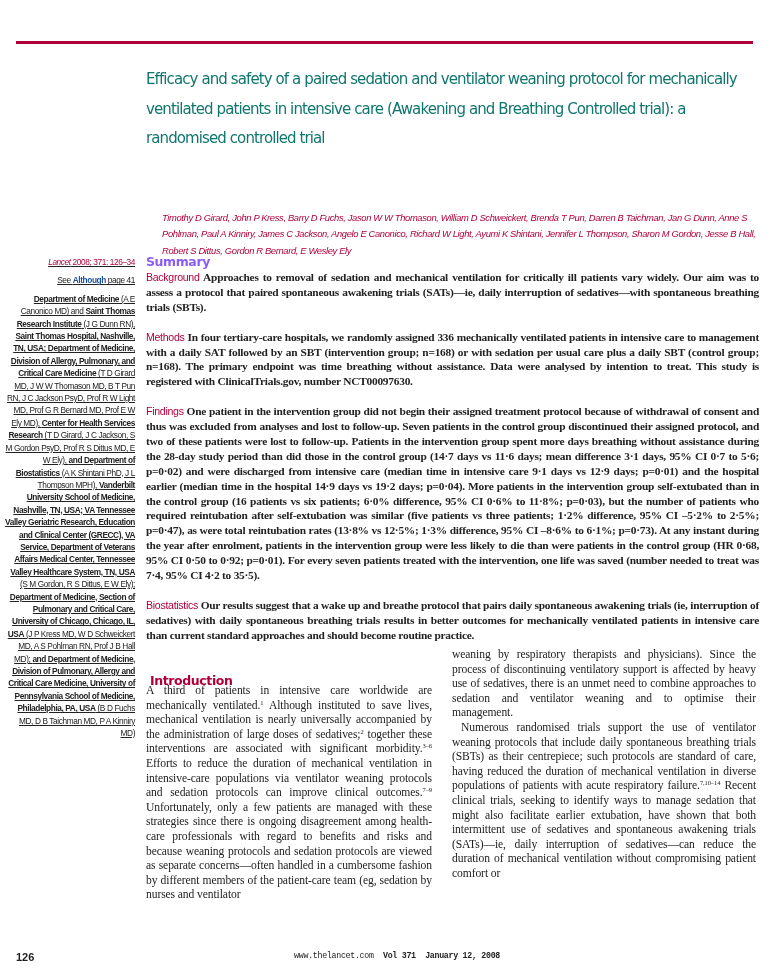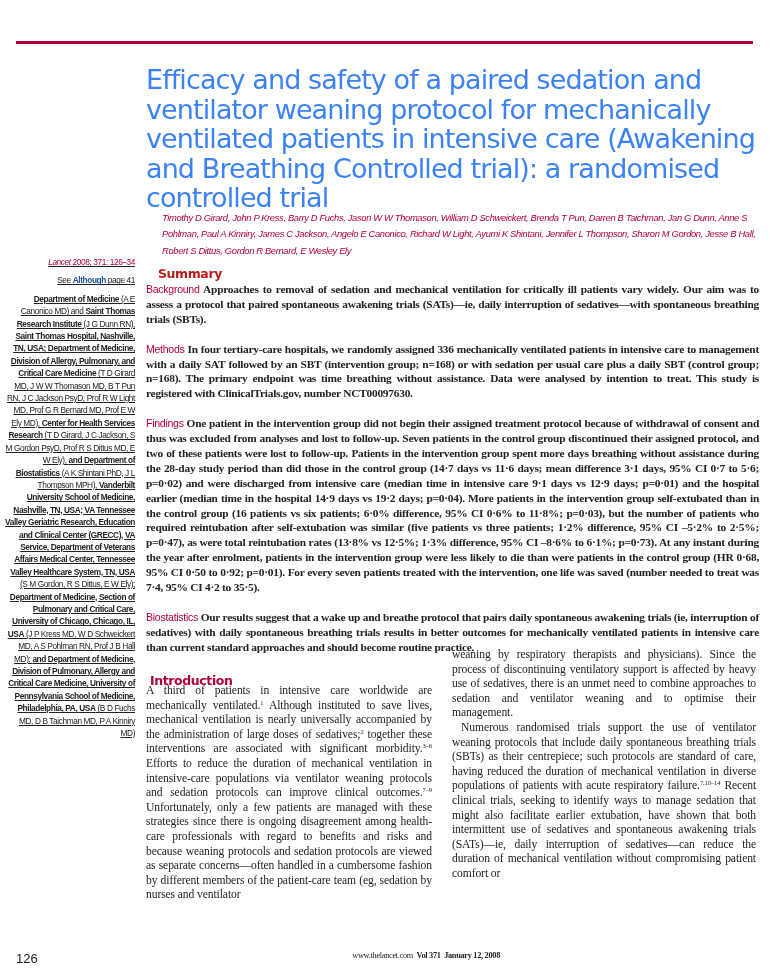--- a/index.html
+++ b/index.html
@@ -1,48 +1,48 @@
 <!DOCTYPE html>
 <html><head>
 <meta charset="utf-8">
 <style>
   html, body { margin: 0; padding: 0; background: #ffffff; }
   body { width: 772px; height: 977px; position: relative; overflow: hidden; color: #1a1a1a; }
   .top-rule { position: absolute; left: 16px; top: 41px; width: 487px; height: 3px; background: #b0003a; }
   .title { position: absolute; left: 146px; top: 65px; width: 610px; margin: 0;
-    font-family: "DejaVu Sans", sans-serif; font-weight: normal; font-size: 27px; line-height: 29.5px;
-    letter-spacing: -0.9px; color: #3b82f6; }
+    font-family: "DejaVu Sans", sans-serif; font-weight: normal; font-size: 15px; line-height: 29.5px;
+    letter-spacing: -0.9px; color: #0f766e; }
   .authors { position: absolute; left: 146px; top: 194px; width: 620px; margin: 16px;
     font-family: "Liberation Sans", sans-serif; font-style: italic; font-size: 9.4px; line-height: 16.3px;
     letter-spacing: -0.35px; color: #b0003a; }
-  .summary-h { position: absolute; left: 146px; top: 254px; margin: 12px;
-    font-family: "DejaVu Sans", sans-serif; font-size: 12.5px; font-weight: bold; color: #b91c1c; letter-spacing: -0.4px; }
+  .summary-h { position: absolute; left: 146px; top: 254px; margin: 0;
+    font-family: "DejaVu Sans", sans-serif; font-size: 12.5px; font-weight: bold; color: #8b5cf6; letter-spacing: -0.4px; }
   .abstract { position: absolute; left: 146px; top: 270px; width: 613px;
     font-family: "Liberation Serif", serif; font-weight: bold; font-size: 11.4px; line-height: 14.9px;
-    text-align: justify; letter-spacing: -0.25px; color: #222; margin-top: 12px; }
+    text-align: justify; letter-spacing: -0.25px; color: #222; }
   .abstract p { margin: 0 0 14.9px 0; }
   .abstract .lbl { font-family: "Liberation Sans", sans-serif; font-weight: normal; color: #b0003a; font-size: 10.6px; letter-spacing: -0.3px; }
   .sidebar { position: absolute; left: 4px; top: 256px; width: 131px; text-align: right;
     font-family: "Liberation Sans", sans-serif; font-size: 8.3px; line-height: 12.4px; letter-spacing: -0.4px; color: #222; text-decoration: underline; }
   .sidebar .cite { color: #b0003a; margin-bottom: 6px; }
   .sidebar .cite i { font-style: italic; }
   .sidebar .see { margin-bottom: 6px; }
   .sidebar .see .link { color: #1a4f9c; font-weight: bold; }
   .sidebar .affil b { font-weight: bold; }
   .intro-h { position: absolute; left: 146px; top: 669px; margin: 4px;
     font-family: "DejaVu Sans", sans-serif; font-size: 12.5px; font-weight: bold; color: #b0003a; letter-spacing: -0.4px; }
   .col { position: absolute; font-family: "Liberation Serif", serif; font-size: 11.6px; line-height: 14.6px;
     text-align: justify; letter-spacing: -0.1px; color: #222; }
   .col p { margin: 0; }
   .col p + p { text-indent: 9px; }
   .col1 { left: 146px; top: 684px; width: 286px; }
   .col2 { left: 452px; top: 648px; width: 304px; }
   sup { font-size: 6.5px; line-height: 0; vertical-align: 4px; }
-  .footer-left { position: absolute; left: 16px; top: 951px; font-family: "Liberation Sans", sans-serif; font-size: 13px; font-weight: normal; color: #222; }
-  .footer-right { position: absolute; right: 272px; top: 951px; font-family: Liberation Serif, serif; font-size: 8.3px; color: #222; letter-spacing: -0.3px; white-space: nowrap; padding-left: 28px; }
+  .footer-left { position: absolute; left: 16px; top: 951px; font-family: "Liberation Sans", sans-serif; font-size: 11px; font-weight: bold; color: #222; }
+  .footer-right { position: absolute; right: 272px; top: 951px; font-family: Liberation Mono, monospace; font-size: 8.3px; color: #222; letter-spacing: -0.3px; white-space: nowrap; padding-left: 28px; }
   .footer-right b { font-weight: bold; }
 </style>
 </head>
 <body>
 
 <div class="top-rule" style="width: 737px; background: rgb(176, 0, 58);"></div>
 
 <h1 class="title">Efficacy and safety of a paired sedation and ventilator weaning protocol for mechanically ventilated patients in intensive care (Awakening and Breathing Controlled trial): a randomised controlled trial</h1>
 
 <p class="authors">Timothy D Girard, John P Kress, Barry D Fuchs, Jason W W Thomason, William D Schweickert, Brenda T Pun, Darren B Taichman, Jan G Dunn, Anne S Pohlman, Paul A Kinniry, James C Jackson, Angelo E Canonico, Richard W Light, Ayumi K Shintani, Jennifer L Thompson, Sharon M Gordon, Jesse B Hall, Robert S Dittus, Gordon R Bernard, E Wesley Ely</p>

